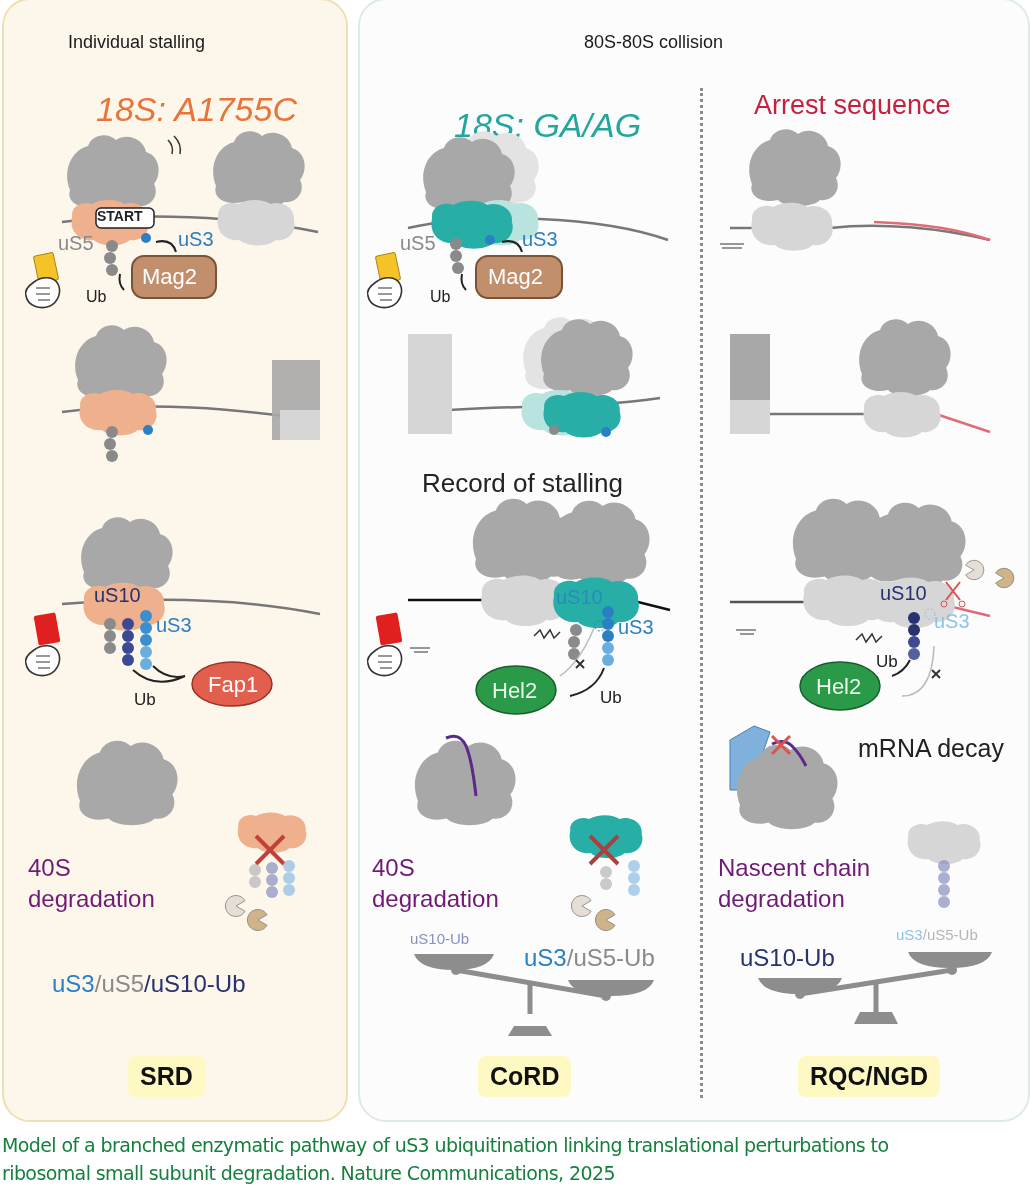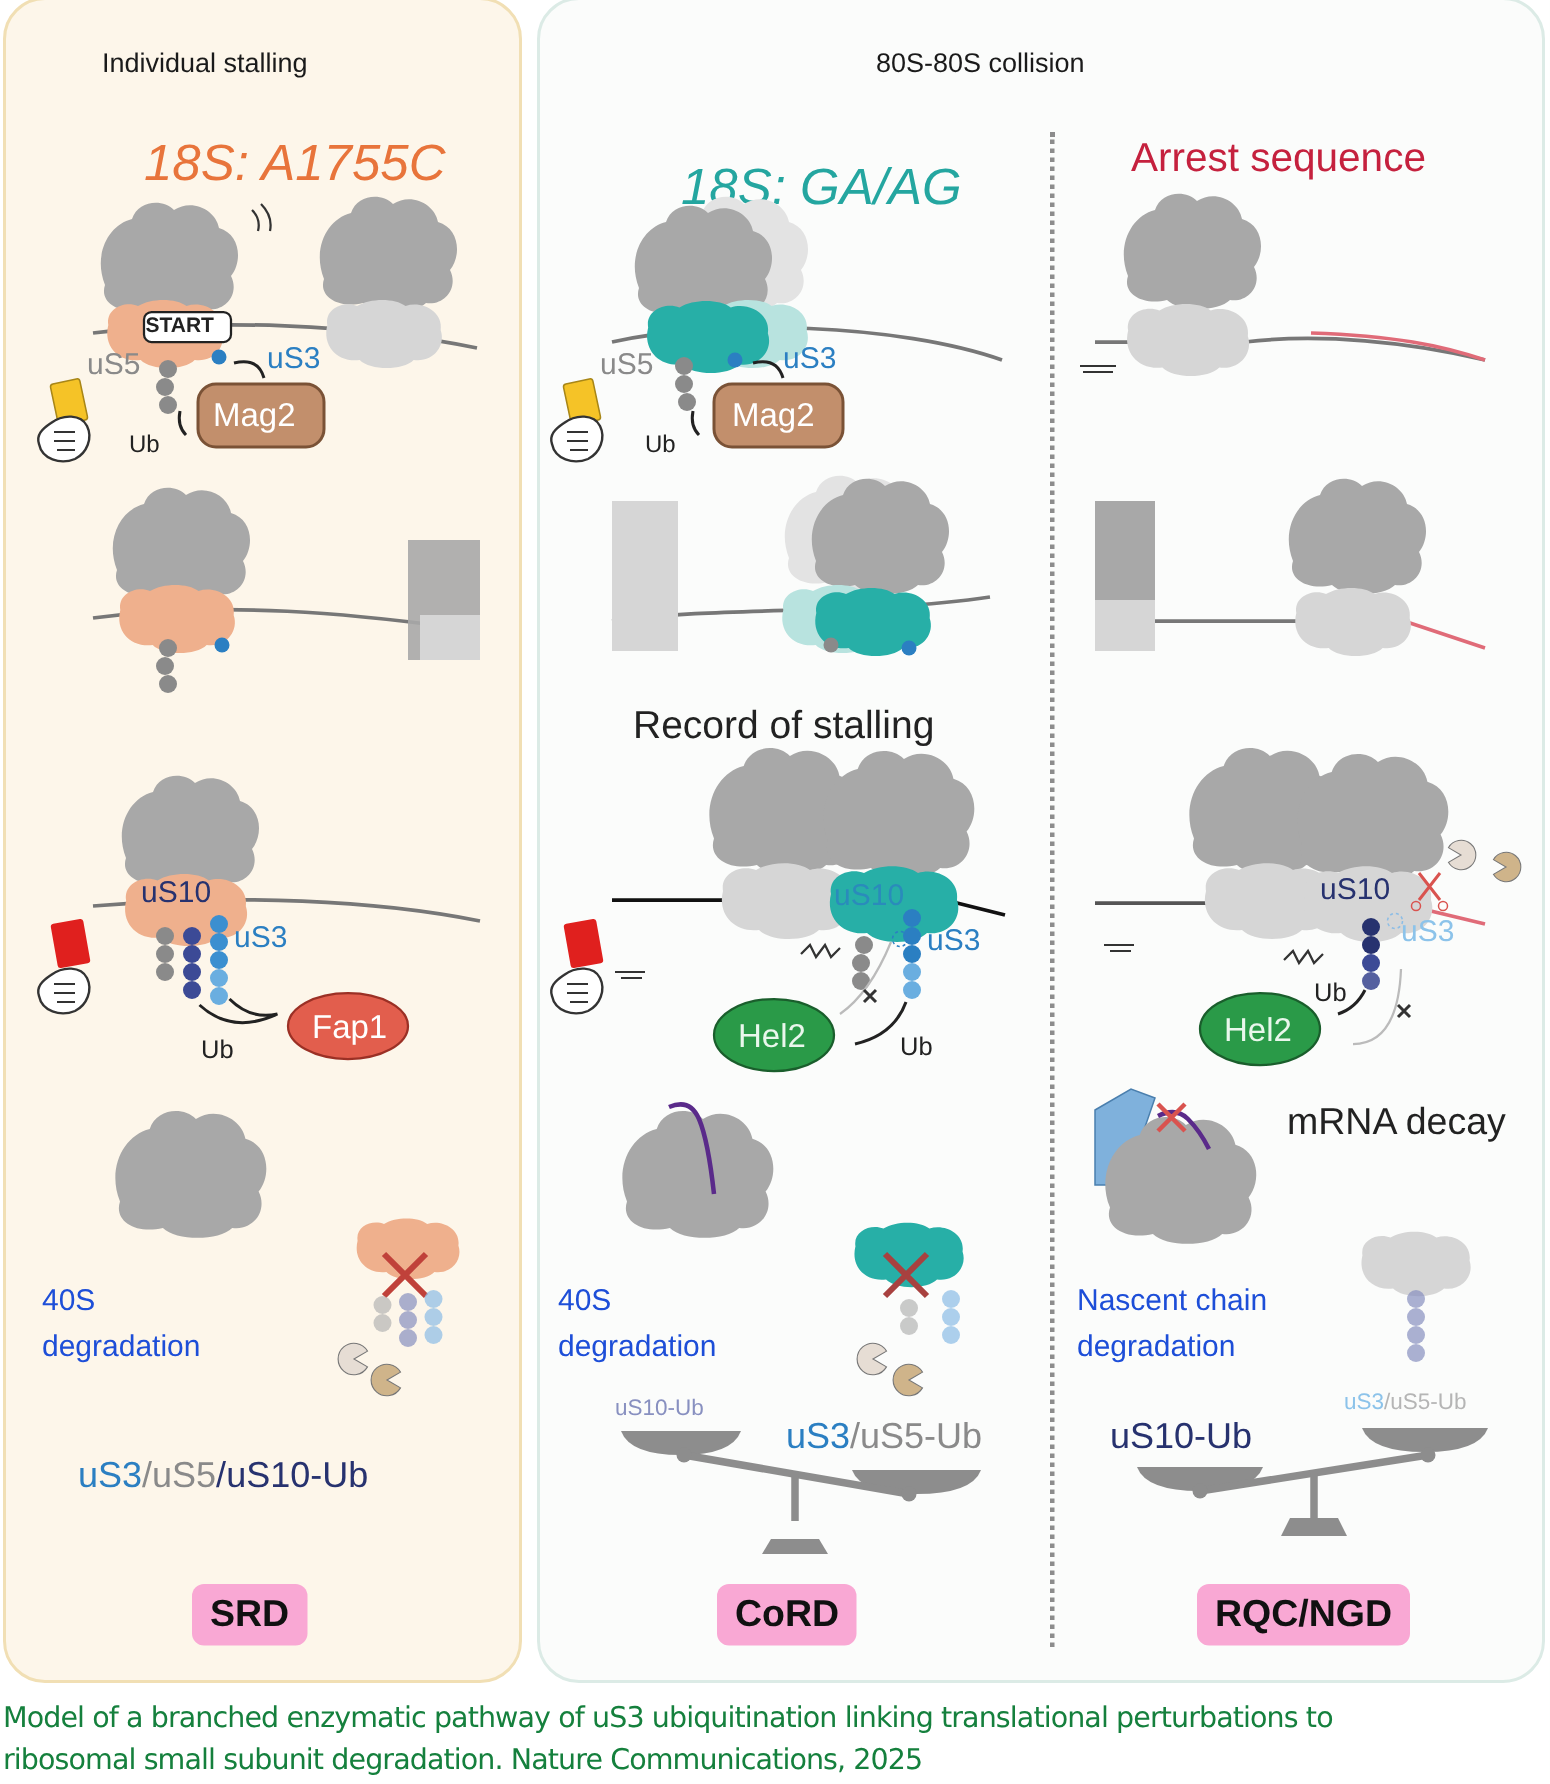--- a/index.html
+++ b/index.html
@@ -4,22 +4,22 @@
 <style>
   html,body{margin:0;padding:0;background:#ffffff;}
   body{width:1033px;height:1189px;position:relative;overflow:hidden;font-family:"Liberation Sans",sans-serif;color:#222;}
   .panel{position:absolute;border-radius:28px;box-sizing:border-box;}
   #panel-left{left:2px;top:-2px;width:346px;height:1124px;background:#fdf6ea;border:2px solid #f1dfb4;}
   #panel-right{left:358px;top:-2px;width:672px;height:1124px;background:#fbfcfb;border:2px solid #dcebe6;}
   .divider{position:absolute;left:700px;top:88px;height:1010px;border-left:3px dotted #8c8c8c;}
   .t{position:absolute;white-space:nowrap;}
   .title{font-size:18px;color:#1a1a1a;}
   .subtitle{font-size:34px;font-style:italic;}
-  .label{font-size:20px;color:#1d4ed8;line-height:31px;}
-  .badge{position:absolute;background:#f9a8d4;border-radius:8px;font-weight:bold;font-size:25px;color:#111;padding:6px 12px;}
+  .label{font-size:24px;color:#701a75;line-height:31px;}
+  .badge{position:absolute;background:#fef9c3;border-radius:8px;font-weight:bold;font-size:25px;color:#111;padding:6px 12px;}
   .caption{position:absolute;left:2px;font-family:"DejaVu Sans",sans-serif;font-size:19px;color:#15803d;white-space:nowrap;letter-spacing:-0.6px;}
   svg{position:absolute;left:0;top:0;}
 </style>
 </head>
 <body>
 
 <div class="panel" id="panel-left"></div>
 <div class="panel" id="panel-right"></div>
 <div class="divider"></div>
 

